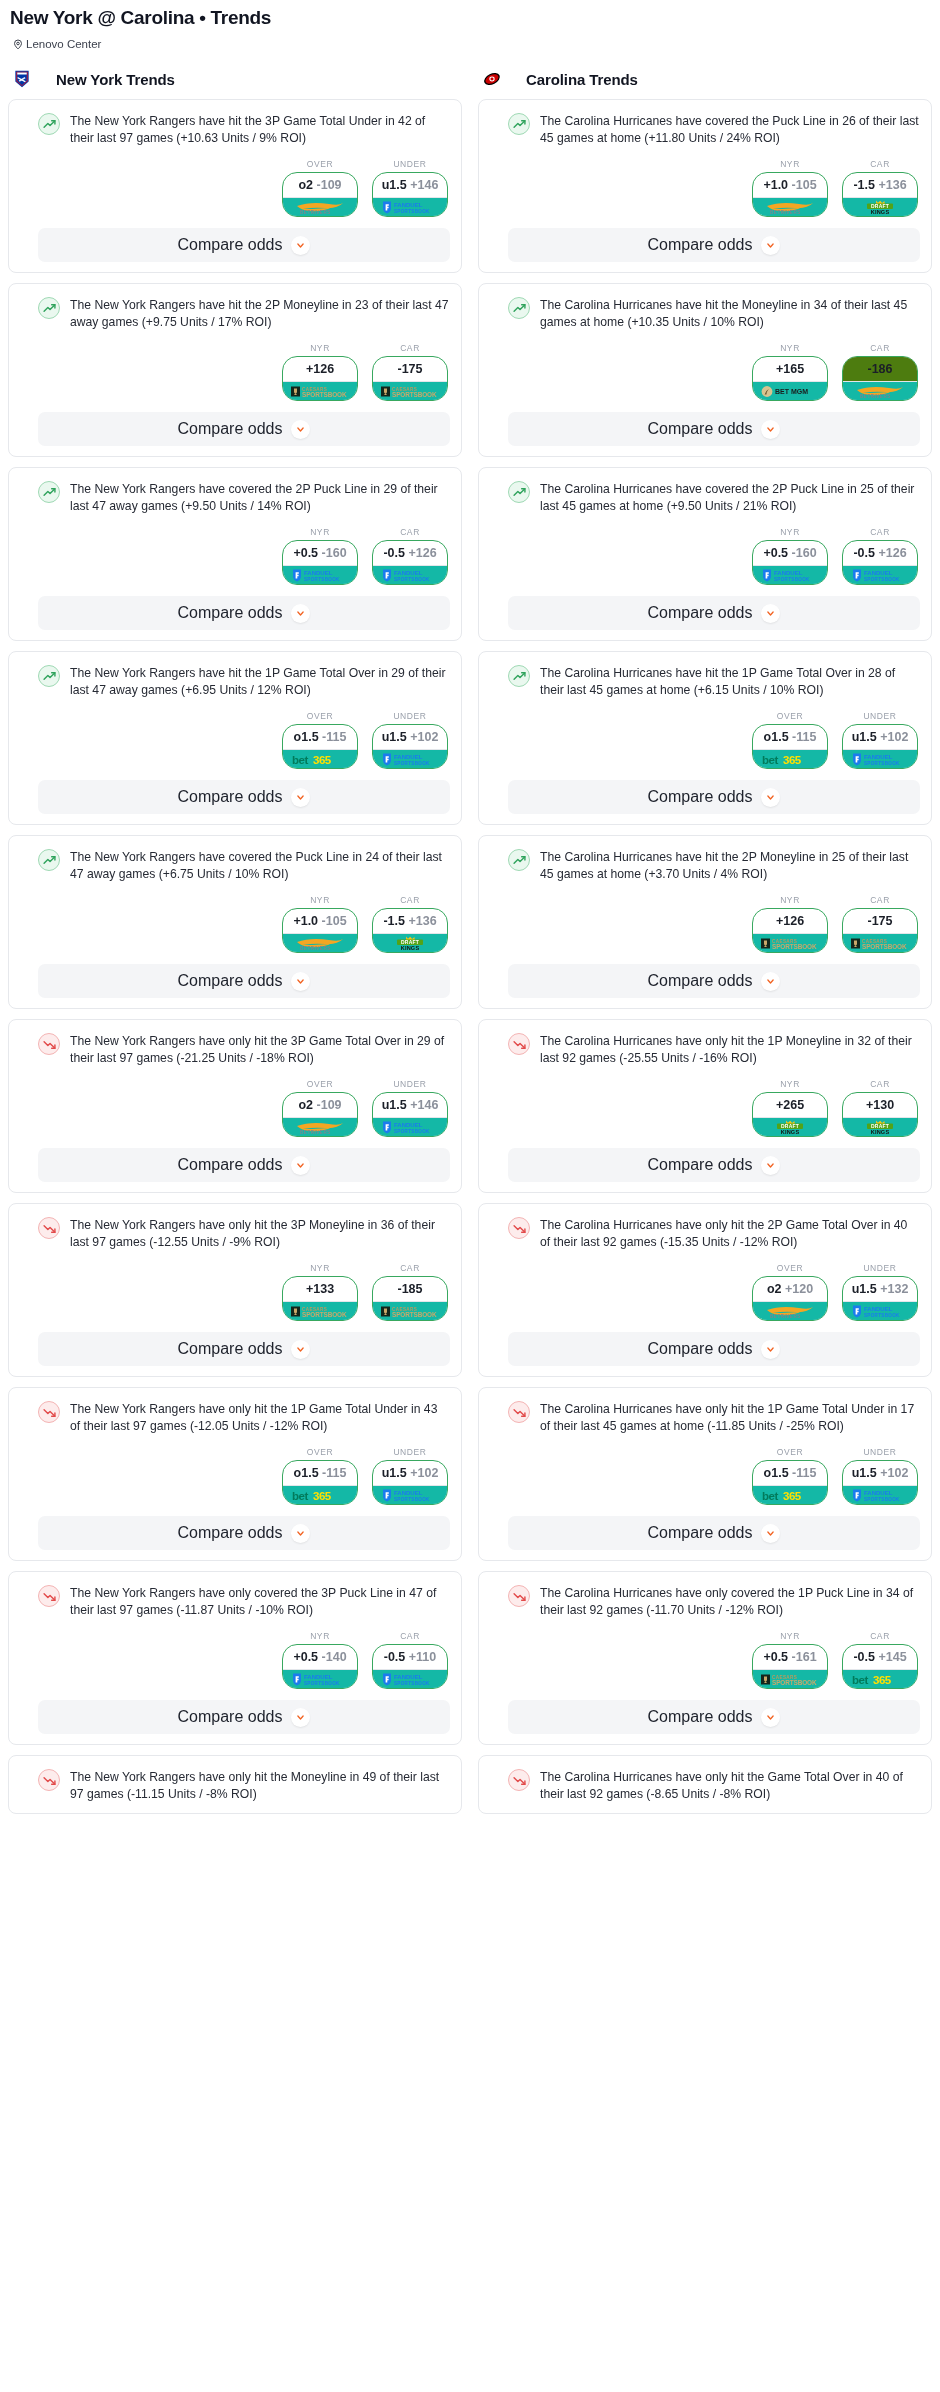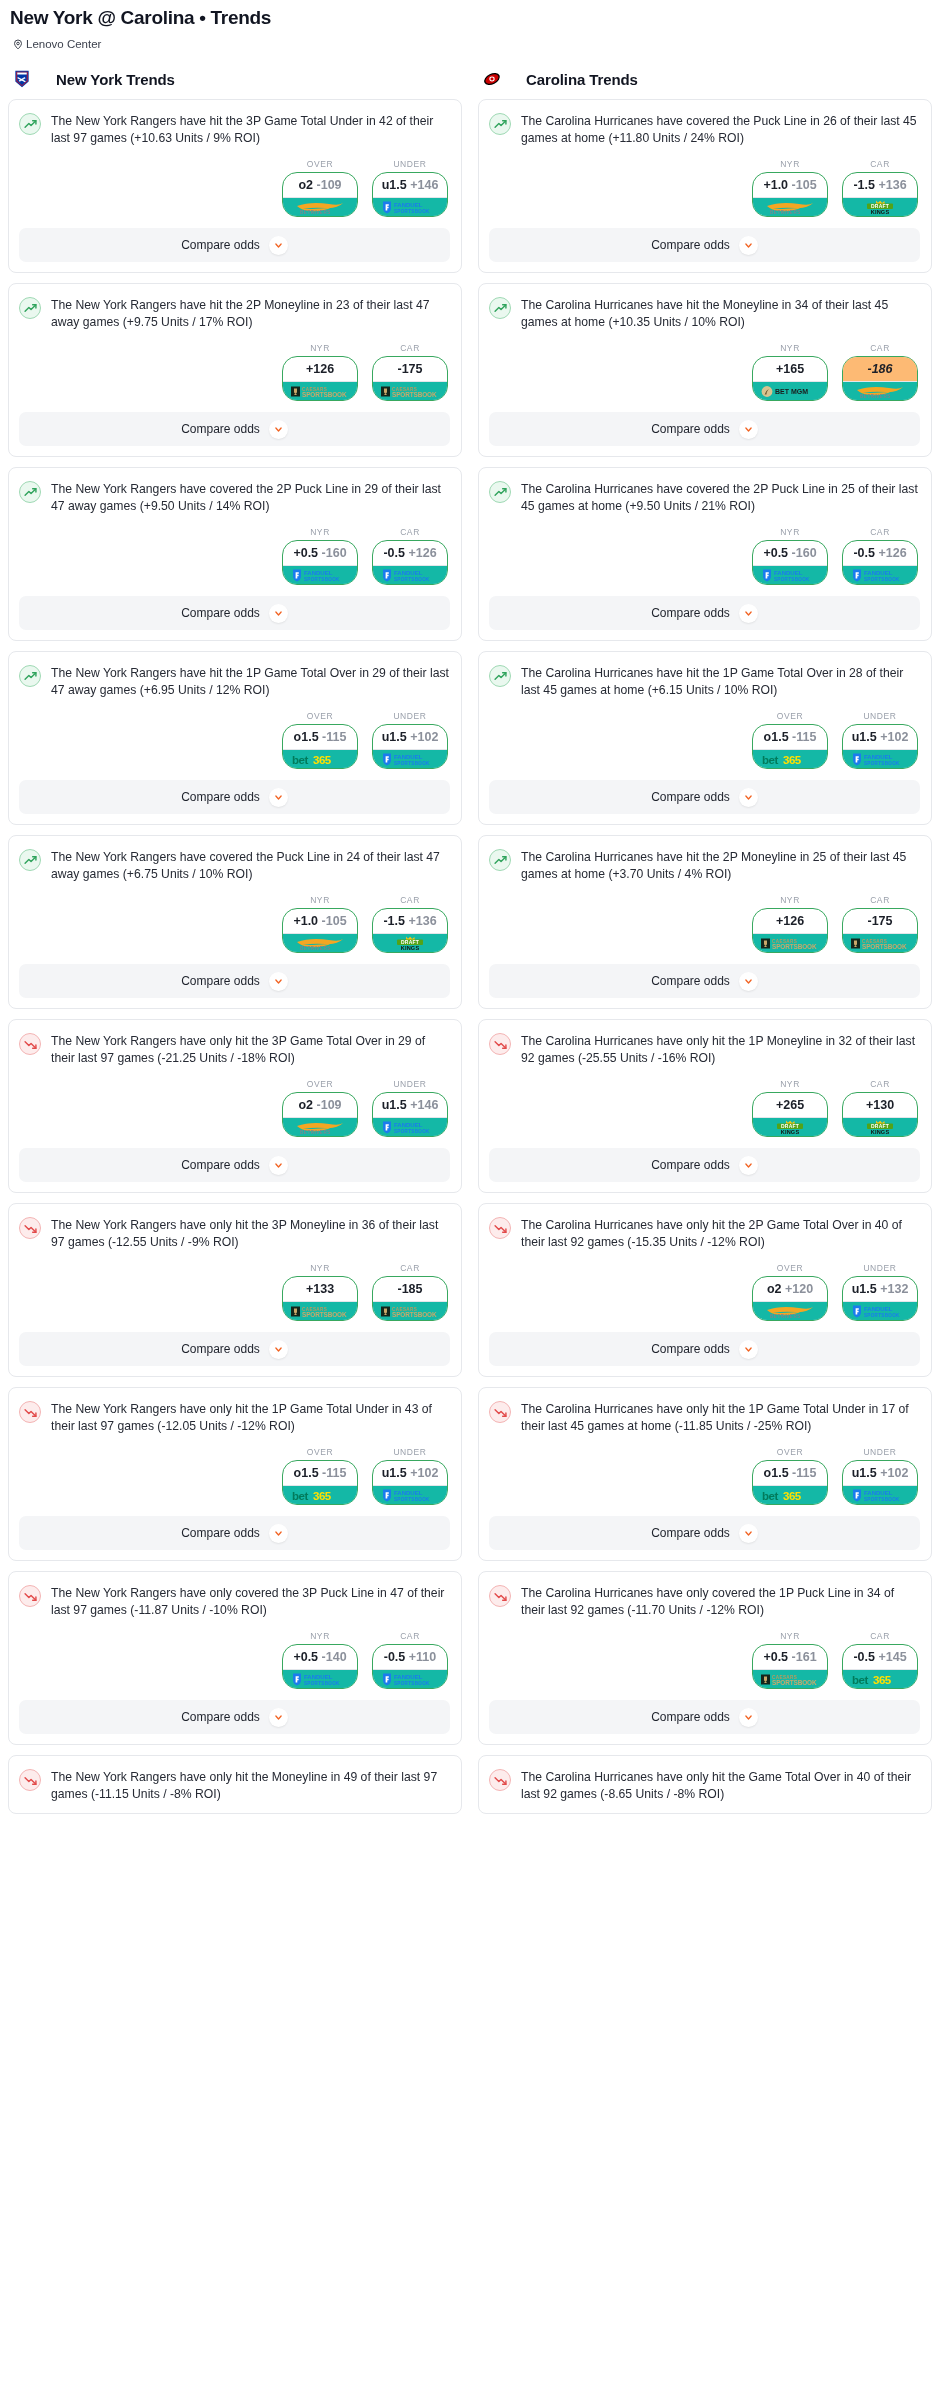--- a/index.html
+++ b/index.html
@@ -55,21 +55,21 @@
     letter-spacing: -0.1px;
     margin-left: 16px;
   }
 
   
   .trend-card {
     border: 1px solid #e6e8ec;
     border-radius: 8px;
     background: #fff;
     margin-bottom: 10px;
-    padding: 12px 11px 10px 10px;
+    padding: 12px 11px 10px 29px;
   }
   .trend-top {
     display: flex;
     gap: 10px;
     align-items: flex-start;
   }
   .trend-icon {
     width: 22px; height: 22px; flex: none;
     border-radius: 50%;
     display: flex; align-items: center; justify-content: center;
@@ -103,21 +103,21 @@
     color: #9aa0ab;
     margin-bottom: 3px;
     text-transform: uppercase;
   }
   .odds-box {
     border: 1px solid #38a85f;
     border-radius: 15px;
     overflow: hidden;
     background: #fff;
   }
-  .odds-box.hl .odds-value { background: #fdba74; font-style: italic; }
+  .odds-box.hl .odds-value { background: #4d7c0f; }
   .odds-value {
     text-align: center;
     font-size: 12.5px;
     font-weight: 700;
     color: #1b1f28;
     padding: 5px 2px 5px 2px;
     line-height: 14px;
     white-space: nowrap;
   }
   .odds-value .sec { color: #8b909b; font-weight: 700; }
@@ -137,21 +137,21 @@
     background: #f4f5f7;
     border-radius: 7px;
     height: 34px;
     display: flex;
     align-items: center;
     justify-content: center;
     gap: 9px;
     cursor: pointer;
   }
   .compare-label {
-    font-size: 12px;
+    font-size: 16px;
     color: #1d212b;
   }
   .chev-circle {
     width: 19px; height: 19px;
     border-radius: 50%;
     background: #fff;
     display: flex; align-items: center; justify-content: center;
     box-shadow: 0 1px 2px rgba(0,0,0,.08);
   }
   .chev-circle svg { width: 9px; height: 9px; display: block; }

